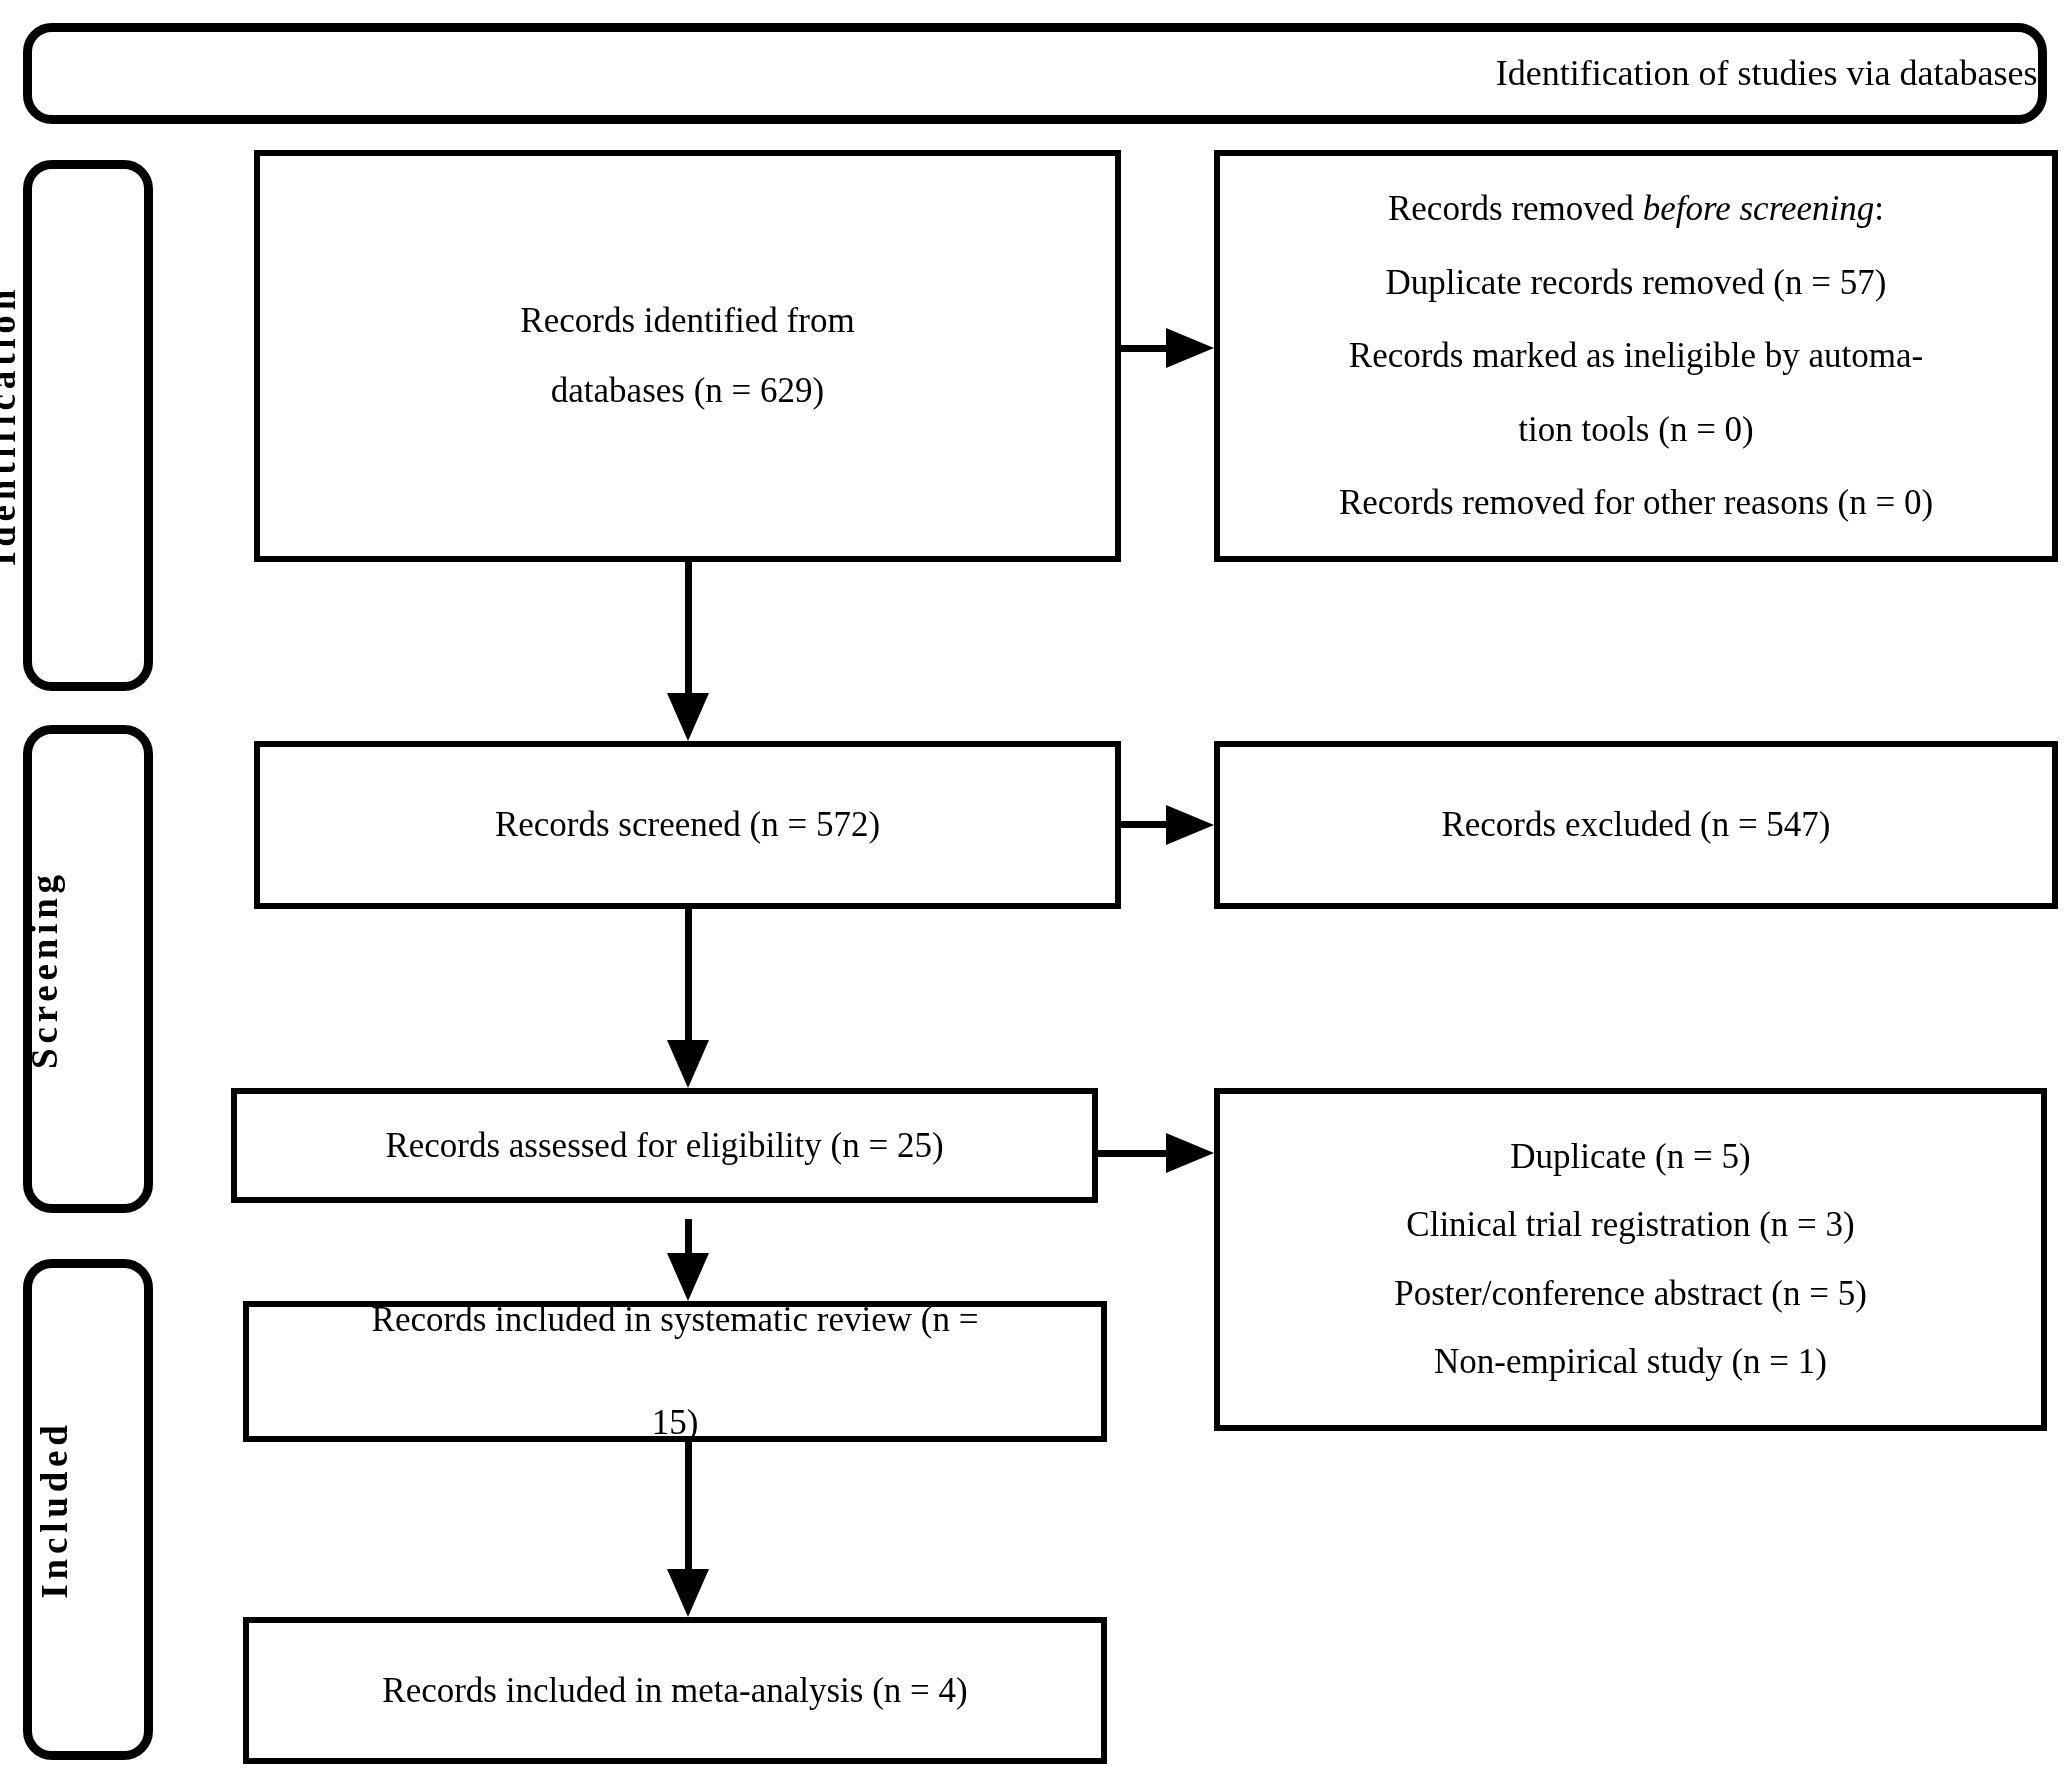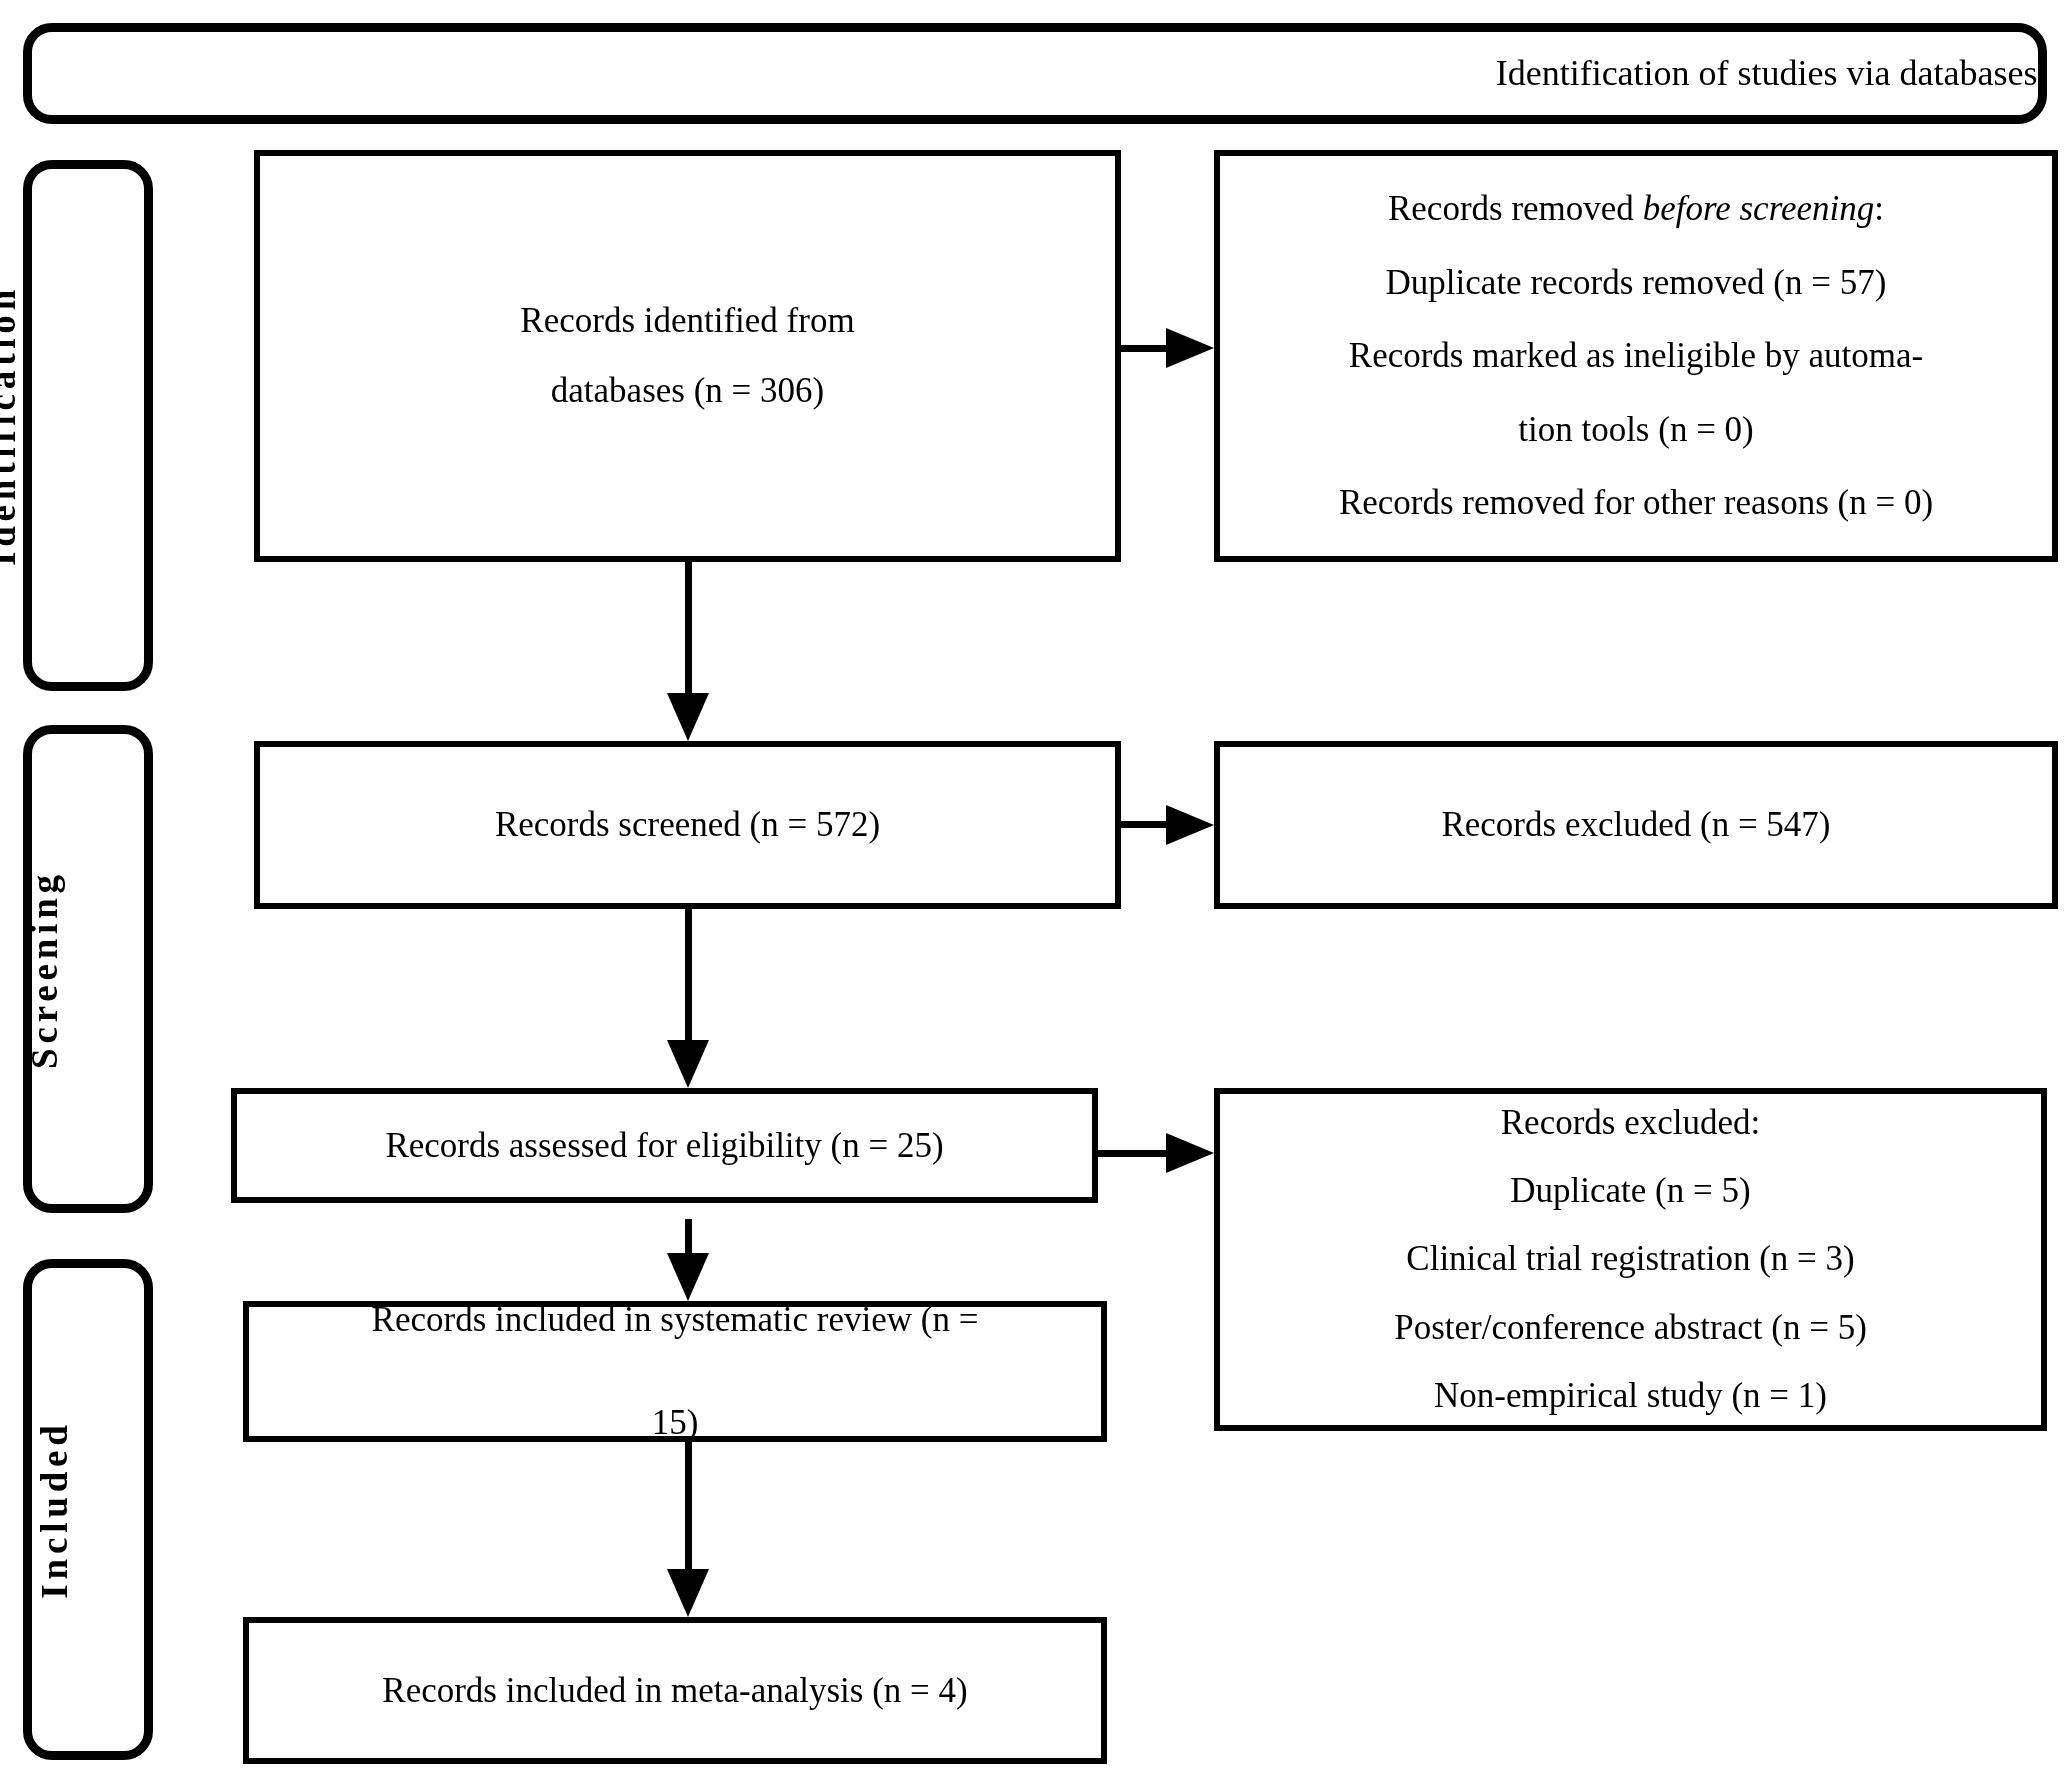--- a/index.html
+++ b/index.html
@@ -121,21 +121,21 @@
   </div>
   <div class="round-box side-box" id="side-screening">
     <span class="rot">Screening</span>
   </div>
   <div class="round-box side-box" id="side-included">
     <span class="rot">Included</span>
   </div>
 
   <div class="box" id="box-identified">
     <span class="ln">Records identified from</span>
-    <span class="ln">databases (n = 306)</span>
+    <span class="ln">databases (n = 629)</span>
   </div>
 
   <div class="box" id="box-removed">
     <span class="ln"><span>Records removed </span><span class="italic">before screening</span><span>:</span></span>
     <span class="ln">Duplicate records removed (n = 57)</span>
     <span class="ln">Records marked as ineligible by automa-</span>
     <span class="ln">tion tools (n = 0)</span>
     <span class="ln">Records removed for other reasons (n = 0)</span>
   </div>
 
@@ -145,21 +145,20 @@
 
   <div class="box" id="box-excluded-screening">
     <span class="ln">Records excluded (n = 547)</span>
   </div>
 
   <div class="box" id="box-assessed">
     <span class="ln">Records assessed for eligibility (n = 25)</span>
   </div>
 
   <div class="box" id="box-excluded-eligibility">
-    <span class="ln">Records excluded:</span>
     <span class="ln">Duplicate (n = 5)</span>
     <span class="ln">Clinical trial registration (n = 3)</span>
     <span class="ln">Poster/conference abstract (n = 5)</span>
     <span class="ln">Non-empirical study (n = 1)</span>
   </div>
 
   <div class="box" id="box-included-review">
     <span class="ln">Records included in systematic review (n =</span>
     <span class="ln">15)</span>
   </div>

